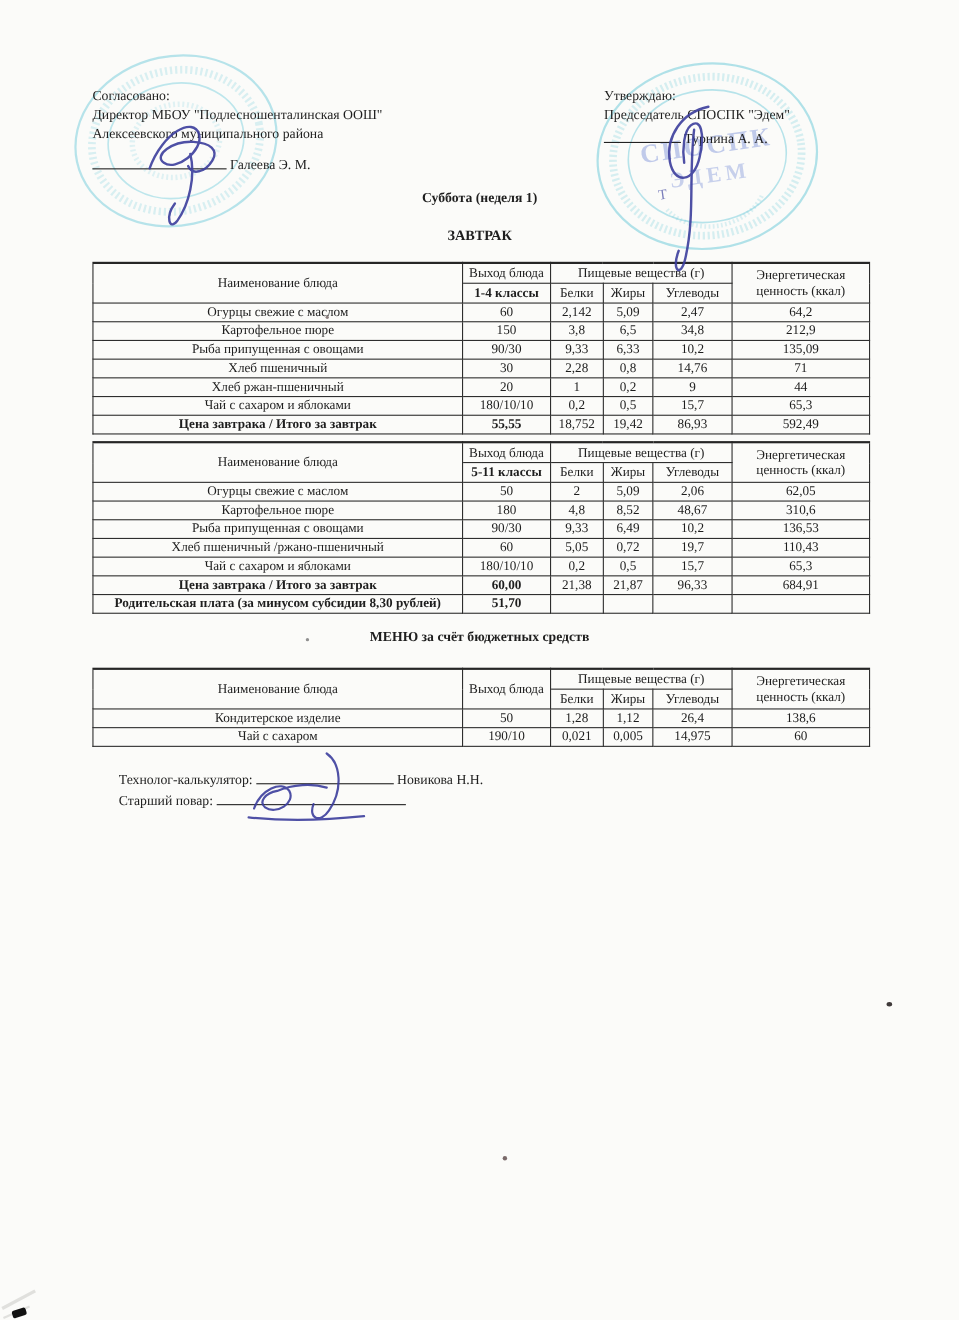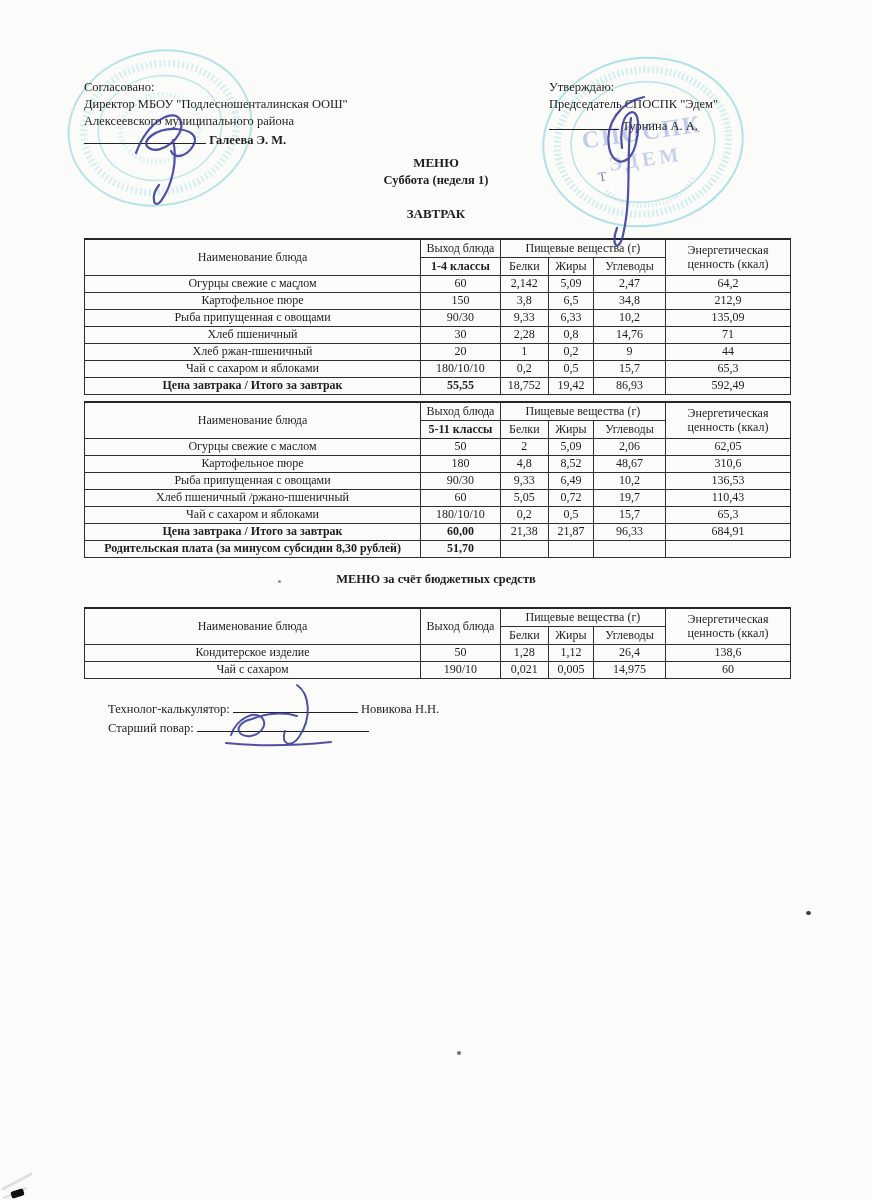--- a/index.html
+++ b/index.html
@@ -64,36 +64,35 @@
       <text x="643" y="140" text-anchor="middle" font-size="24" font-weight="bold" letter-spacing="2" fill="#a8b6e4" opacity="0.7">СПОСПК</text>
       <text x="643" y="166" text-anchor="middle" font-size="20" font-weight="bold" letter-spacing="4" fill="#a8b6e4" opacity="0.62">ЭДЕМ</text>
       <text x="598" y="175" text-anchor="middle" font-size="13" fill="#5b60ac" opacity="0.8">Т</text>
     </g>
   </svg>
 
   <div class="abs hdr" style="left:84px; top:79px;">
     <div>Согласовано:</div>
     <div>Директор МБОУ "Подлесношенталинская  ООШ"</div>
     <div>Алексеевского муниципального района</div>
-    <div style="margin-top:1px;font-weight:bold;">
+    <div style="margin-top:11px;">
       <span class="sigline" style="width:122px;"></span>
       <span>Галеева Э. М.</span>
     </div>
   </div>
 
   <div class="abs hdr" style="left:549px; top:79px;">
     <div>Утверждаю:</div>
     <div>Председатель СПОСПК  "Эдем"</div>
     <div style="margin-top:4px;">
       <span class="sigline" style="width:70px;"></span>
       <span>Турнина А. А.</span>
     </div>
   </div>
 
-  <div class="abs center-line bold" style="top:155px; font-size:13px;">МЕНЮ</div>
   <div class="abs center-line bold" style="top:173px; font-size:12.5px;">Суббота (неделя 1)</div>
   <div class="abs center-line bold" style="top:206px; font-size:13px;">ЗАВТРАК</div>
 
   <table class="doc" style="top:238px;">
     <colgroup>
         <col style="width:47.6%">
         <col style="width:11.3%">
         <col style="width:6.8%">
         <col style="width:6.4%">
         <col style="width:10.2%">

